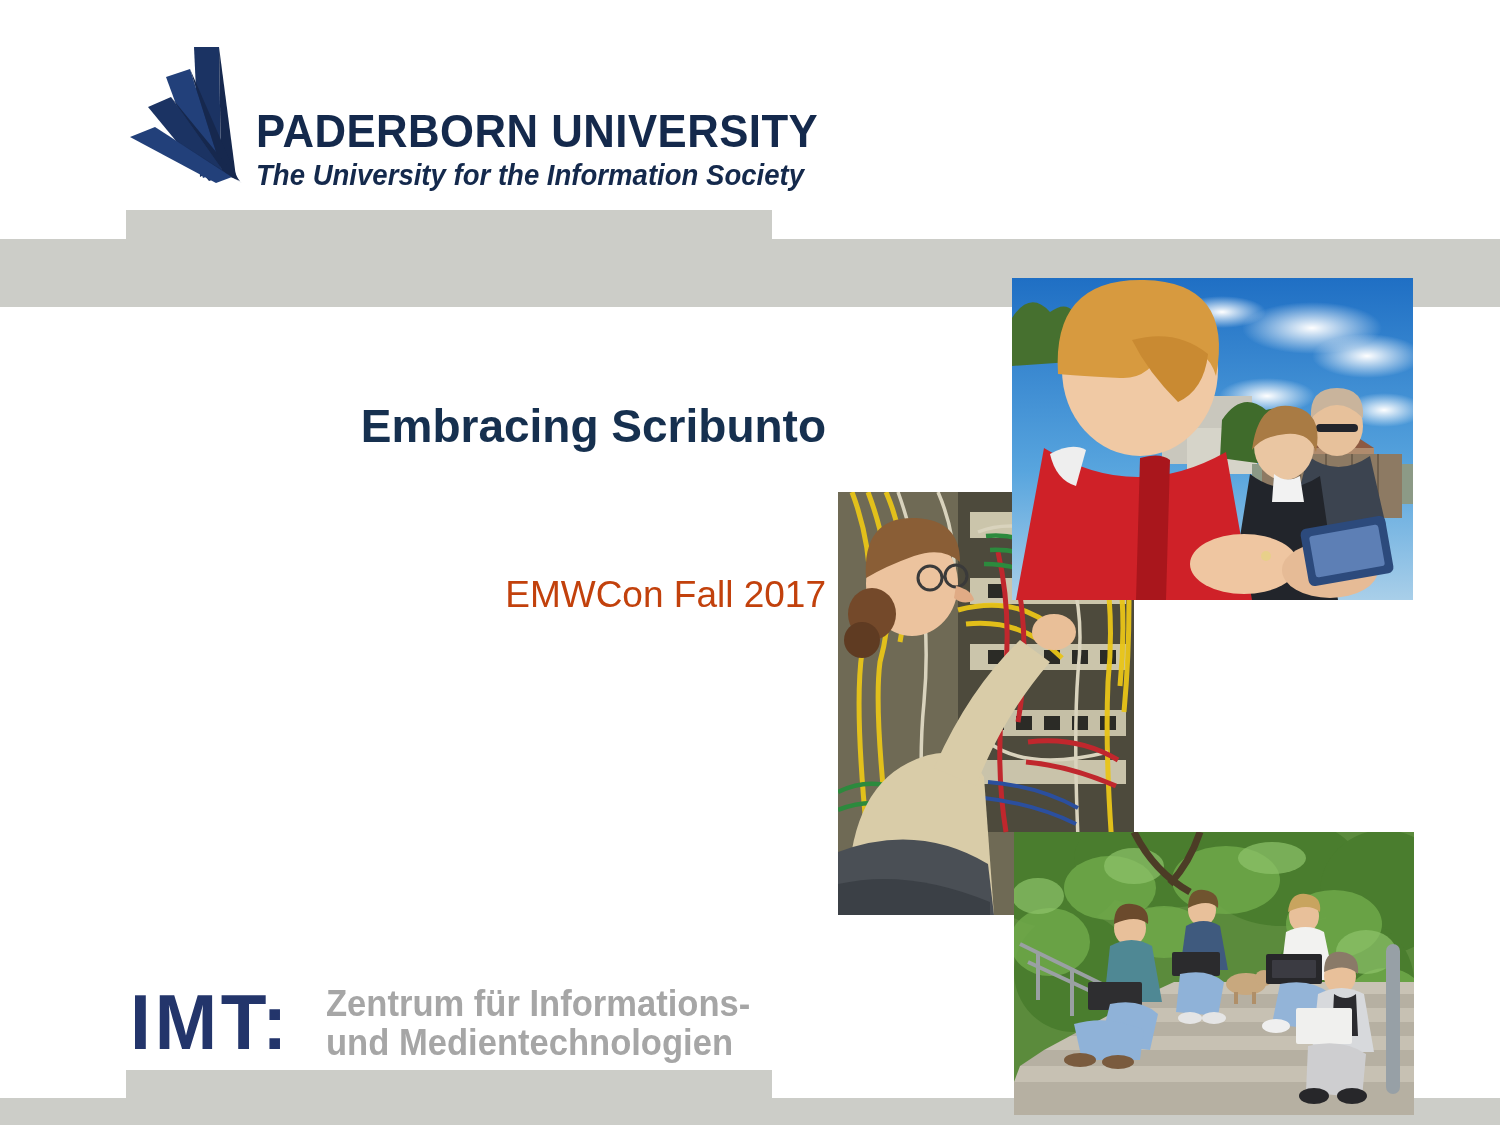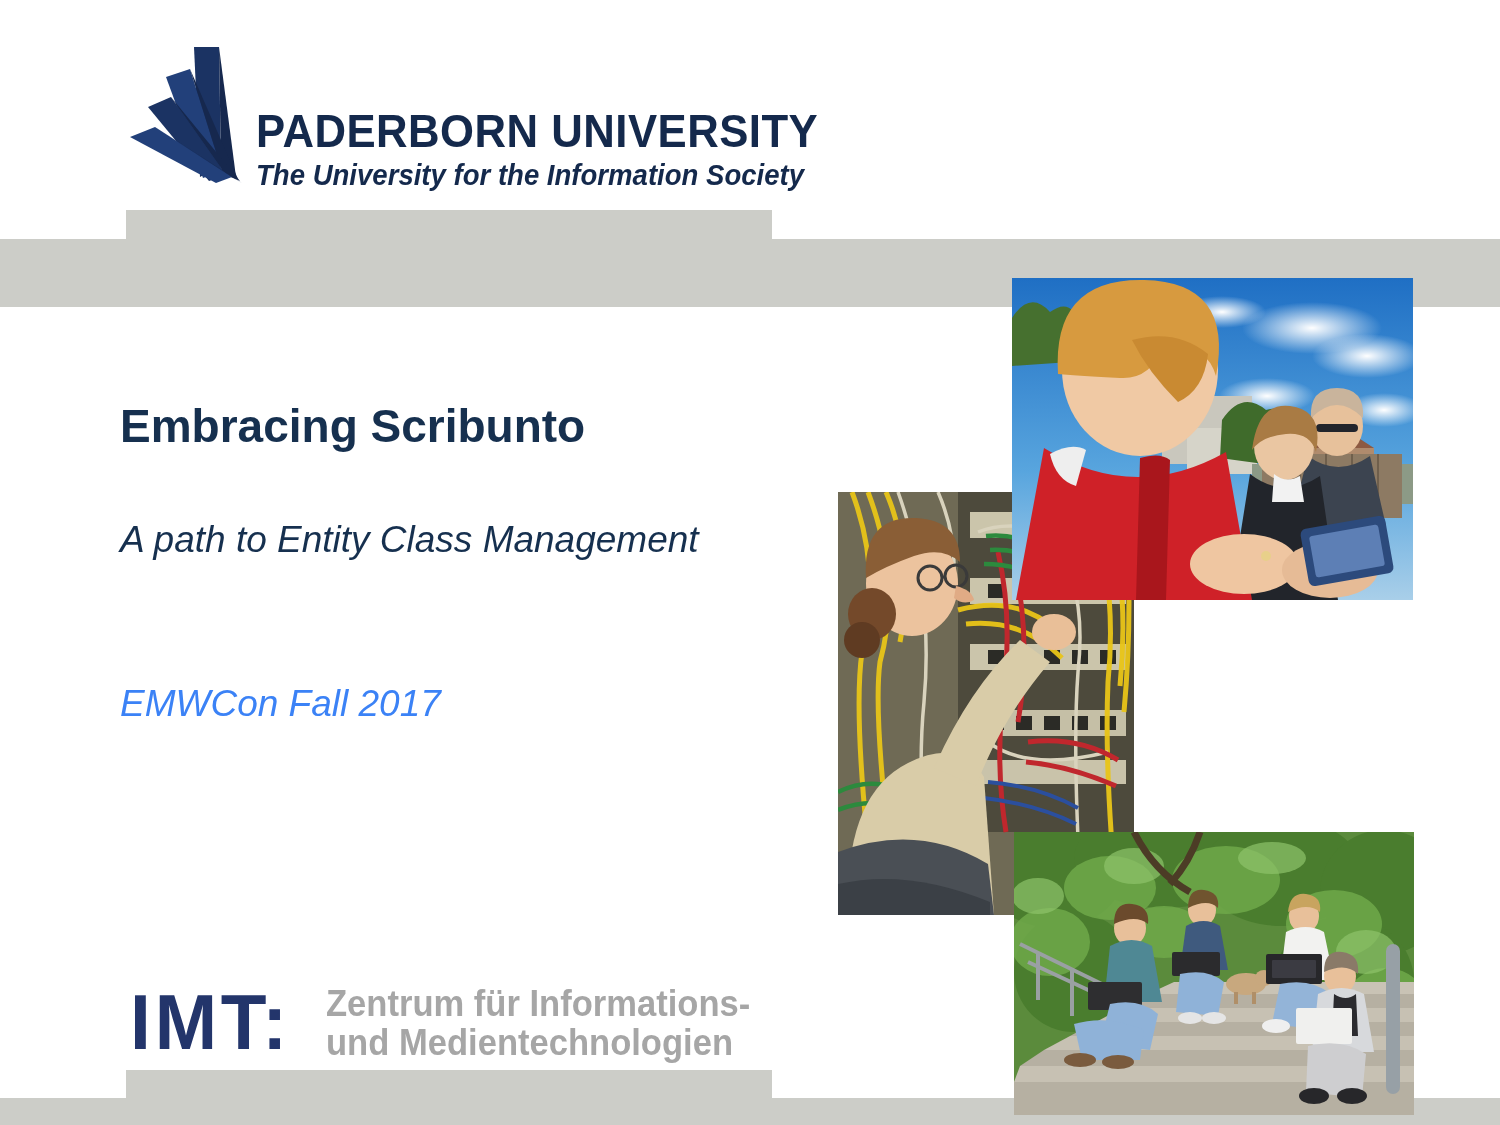--- a/index.html
+++ b/index.html
@@ -92,47 +92,46 @@
     color: #14294c;
     line-height: 1;
     white-space: nowrap;
     transform: scaleX(0.95);
     transform-origin: left center;
   }
 
   
   .title-area {
     position: absolute;
-    left: 120px;
+    left: 126px;
     top: 400px;
     width: 700px;
-    text-align: left;
+    text-align: right;
   }
   .slide-title {
     font-size: 46px;
     font-weight: bold;
     color: #16304f;
     letter-spacing: 0px;
     line-height: 1.15;
   }
   .slide-subtitle {
     margin-top: 65px;
     font-size: 37px;
     font-style: italic;
     font-weight: normal;
     color: #16304f;
     line-height: 1.2;
   }
   .slide-event {
     margin-top: 120px;
     font-size: 37px;
     font-weight: normal;
-    color: #3b82f6;
+    color: #c2410c;
     line-height: 1.2;
-    font-style: italic;
   }
 
   
   .imt-logo {
     position: absolute;
     left: 130px;
     top: 972px;
     width: 660px;
     height: 100px;
     display: flex;
@@ -192,21 +191,20 @@
       </svg>
     </div>
     <div class="uni-wordmark">
       <div class="uni-name">PADERBORN UNIVERSITY</div>
       <div class="uni-tagline">The University for the Information Society</div>
     </div>
   </div>
 
   <div class="title-area">
     <div class="slide-title">Embracing Scribunto</div>
-    <div class="slide-subtitle">A path to Entity Class Management</div>
     <div class="slide-event">EMWCon Fall 2017</div>
   </div>
 
   <div class="photo photo-top">
     <svg viewBox="0 0 401 322" xmlns="http://www.w3.org/2000/svg" preserveAspectRatio="none">
       <defs>
         <linearGradient id="sky" x1="0" y1="0" x2="0" y2="1">
           <stop offset="0%" stop-color="#1f6fc4"></stop>
           <stop offset="60%" stop-color="#58a5de"></stop>
           <stop offset="100%" stop-color="#a9cfe9"></stop>

